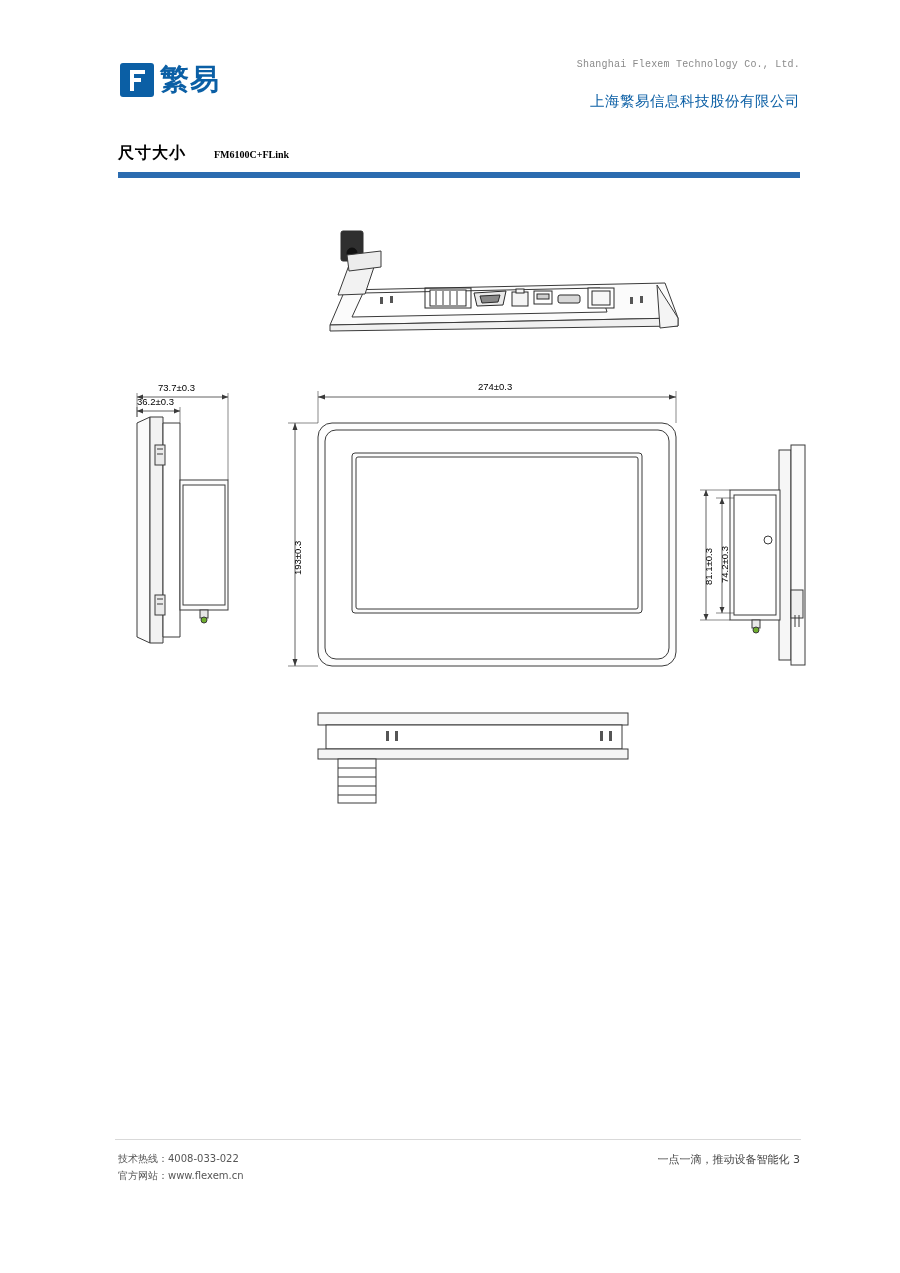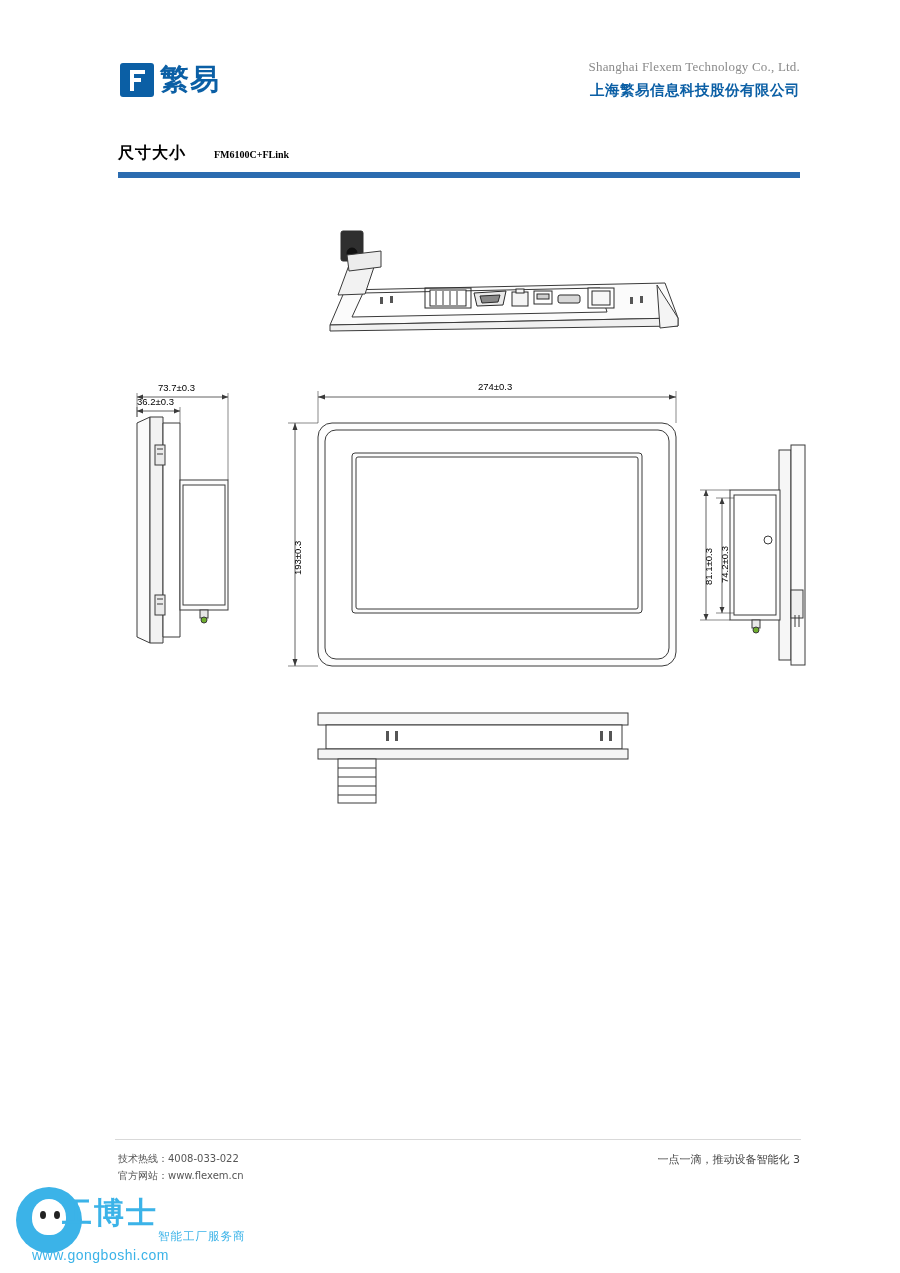--- a/index.html
+++ b/index.html
@@ -67,30 +67,30 @@
     color: #0b5fa5;
     letter-spacing: 1px;
     font-family: Liberation Sans, sans-serif;
   }
   .company-block {
     position: absolute;
     right: 0; top: 4px;
     text-align: right;
   }
   .company-en {
-    font-size: 13px;
+    font-size: 10px;
     color: #8a8a8a;
     letter-spacing: 0.2px;
-    margin-bottom: 6px;
-    font-family: Liberation Serif, serif;
+    margin-bottom: 22px;
+    font-family: Liberation Mono, monospace;
   }
   .company-cn {
     font-size: 14.5px;
     color: #0b5fa5;
-    font-weight: bold;
+    font-weight: normal;
     letter-spacing: 0.5px;
     font-family: "DejaVu Sans", sans-serif;
   }
 
   
   .title-row {
     position: absolute;
     left: 118px; top: 143px;
     display: flex;
     align-items: baseline;
@@ -385,23 +385,14 @@
     <div class="dim-label rot90" style="left:719px; top:388px;">74.2±0.3</div>
   </div>
 
   <div class="footer-rule"></div>
   <div class="footer-left">
     <div>技术热线：4008-033-022</div>
     <div>官方网站：www.flexem.cn</div>
   </div>
   <div class="footer-right">一点一滴，推动设备智能化 3</div>
 
-  <div class="watermark">
-    <div class="wm-circle"></div>
-    <div class="wm-face"></div>
-    <div class="wm-eye l"></div>
-    <div class="wm-eye r"></div>
-    <div class="wm-text-main">工博士</div>
-    <div class="wm-text-sub">智能工厂服务商</div>
-    <div class="wm-url">www.gongboshi.com</div>
-  </div>
 
 </div>
 
 </body></html>

